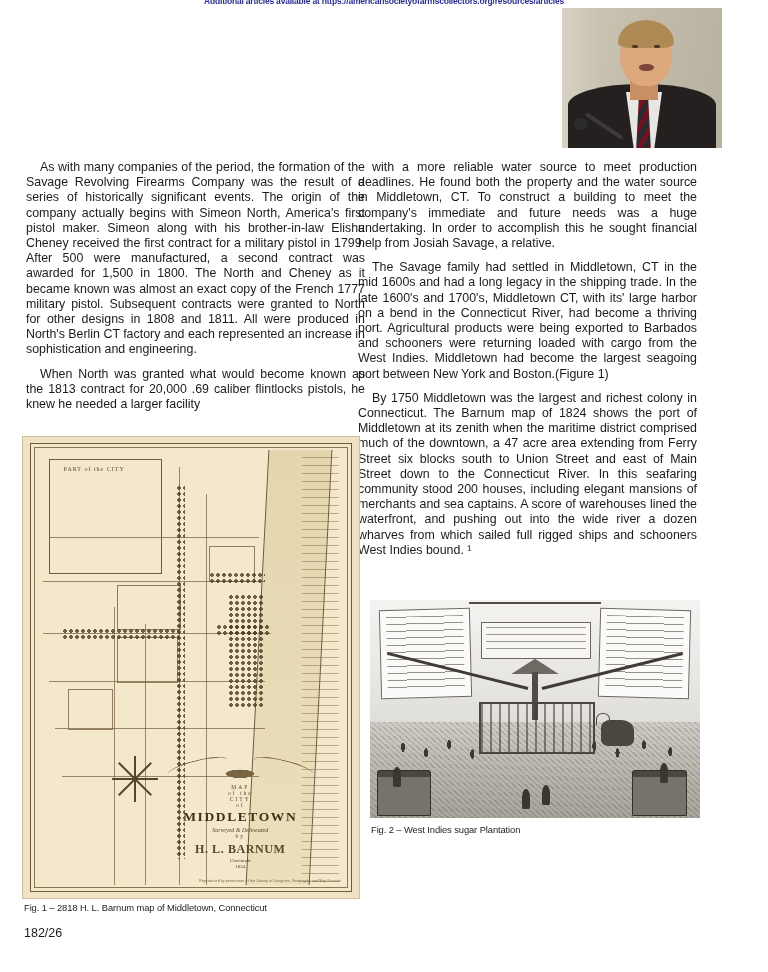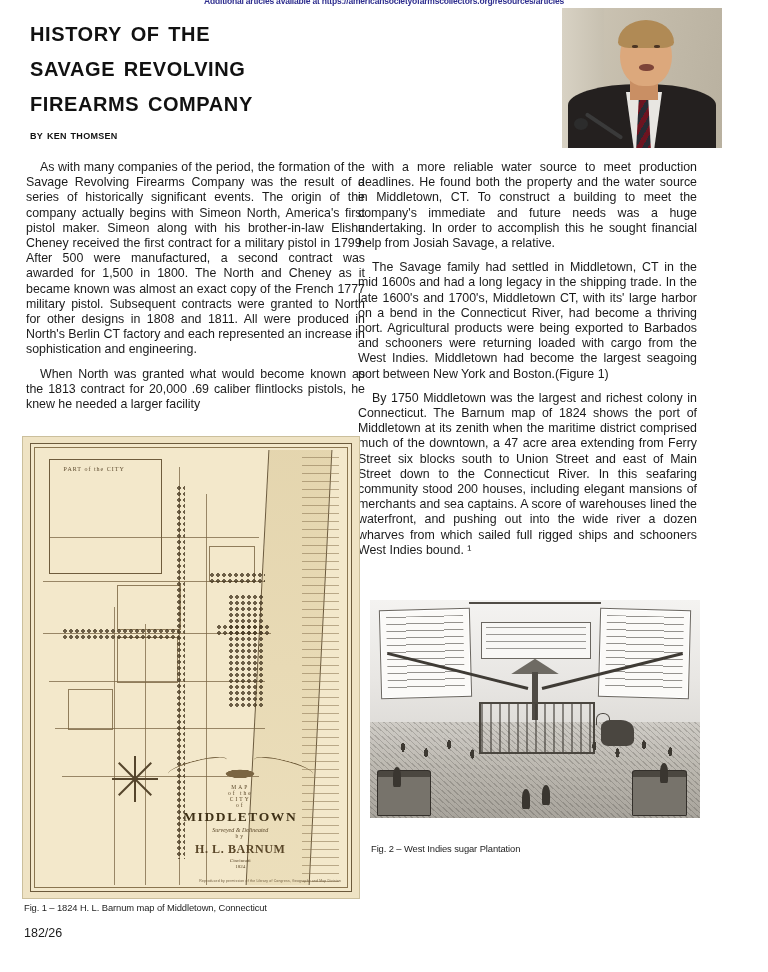--- a/index.html
+++ b/index.html
@@ -253,21 +253,21 @@
 
   .fig-caption {
     position: absolute;
     font-family: "Liberation Sans", sans-serif;
     font-size: 9.4px;
     color: #242424;
     letter-spacing: -0.1px;
     white-space: nowrap;
   }
   #fig1-caption { left: 24px; top: 902px; }
-  #fig2-caption { left: 371px; top: 824px; margin-top: 19px; }
+  #fig2-caption { left: 371px; top: 824px; }
 
   
   .folio {
     position: absolute;
     left: 24px; top: 926px;
     font-size: 12.5px;
     color: #1b1b1b;
   }
 
   
@@ -371,26 +371,20 @@
     border:1.6px solid #4a4640; border-bottom:none; border-radius:50% 50% 0 0;
   }
 </style>
 </head>
 <body>
 
 <div class="page">
 
   <div class="top-banner">Additional articles available at https://americansocietyofarmscollectors.org/resources/articles</div>
 
-  <div class="headline">
-    <div class="headline-line">History of the</div>
-    <div class="headline-line">Savage Revolving</div>
-    <div class="headline-line">Firearms Company</div>
-    <div class="byline">By Ken Thomsen</div>
-  </div>
 
   <div class="author-photo">
     <div class="ph-wall">
       <div class="ph-wall-edge"></div>
     </div>
     <div class="ph-torso"></div>
     <div class="ph-shirt"></div>
     <div class="ph-tie"></div>
     <div class="ph-neck"></div>
     <div class="ph-head"></div>
@@ -470,21 +464,21 @@
           <div class="cart-small">by</div>
           <div class="cart-name">H. L. BARNUM</div>
           <div class="cart-year">Cincinnati</div>
           <div class="cart-year">1824</div>
         </div>
 
         <div class="map-credit">Reproduced by permission of the Library of Congress, Geography and Map Division</div>
       </div>
     </div>
   </div>
-  <div class="fig-caption" id="fig1-caption">Fig. 1 – 1824 H. L. Barnum map of Middletown, Connecticut</div>
+  <div class="fig-caption" id="fig1-caption">Fig. 1 – 2818 H. L. Barnum map of Middletown, Connecticut</div>
 
   <div class="fig2">
     <div class="eng-sky"></div>
     <div class="eng-ground"></div>
     <div class="eng-swag"></div>
     <div class="banner l"></div>
     <div class="banner r"></div>
     <div class="banner-c"></div>
     <div class="mill-arm a"></div>
     <div class="mill-arm b"></div>

